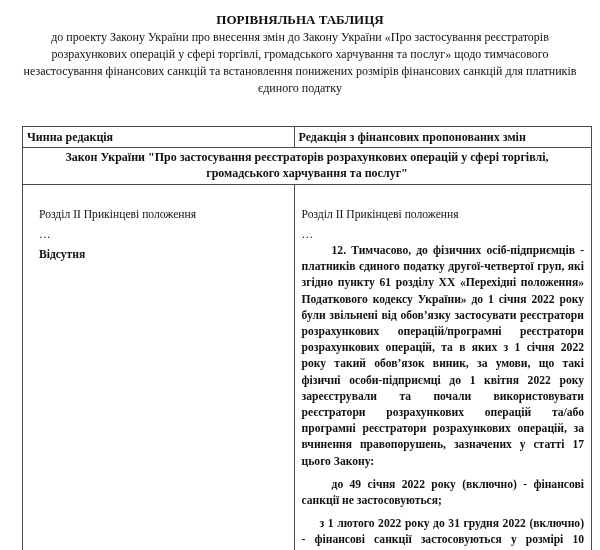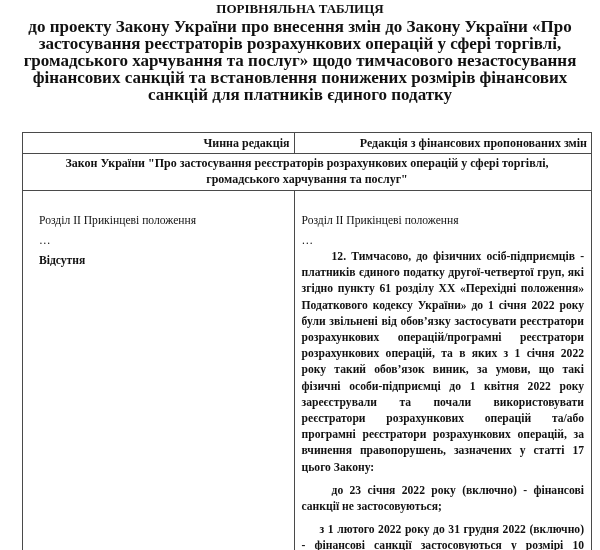--- a/index.html
+++ b/index.html
@@ -9,50 +9,50 @@
     font-family: "Liberation Serif", "DejaVu Serif", serif;
     color: #111111;
     overflow: hidden;
   }
   .page {
     position: relative;
     width: 600px;
   }
 
   
-  .doc-header { }
+  .doc-header { padding-top: 11px; }
   .doc-title {
     text-align: center;
     font-weight: bold;
     font-size: 13px;
     line-height: 17px;
   }
   .doc-subtitle {
     margin: 1px 17px 0 17px;
     text-align: center;
-    font-weight: bold;
-    font-size: 17px;
+    font-weight: normal;
+    font-size: 12px;
     line-height: 17px;
   }
 
   
   .cmp-table {
     margin: 29px 8px 0 22px;
     width: 570px;
     border: 1px solid #4a4a4a;
   }
   .row { display: flex; }
   .row + .row { border-top: 1px solid #4a4a4a; }
   .cell { min-width: 0; }
   .cell.c1 { width: 272px; border-right: 1px solid #4a4a4a; }
   .cell.c2 { width: 297px; }
   .th {
     font-weight: bold;
     font-size: 12px;
-    text-align: right;
+    text-align: left;
     padding: 3px 4px 2px 4px;
     line-height: 15px;
   }
   .law-row {
     display: block;
     font-weight: bold;
     font-size: 12px;
     text-align: center;
     padding: 2px 30px 3px 30px;
     line-height: 15.5px;
@@ -94,19 +94,19 @@
       <div class="cell c1 body-cell">
         <div class="section-line">Розділ ІІ Прикінцеві положення</div>
         <div class="ellipsis-line">…</div>
         <div class="absent-line">Відсутня</div>
       </div>
 
       <div class="cell c2 body-cell">
         <div class="section-line">Розділ ІІ Прикінцеві положення</div>
         <div class="ellipsis-line">…</div>
         <div class="para para-main">12. Тимчасово, до фізичних осіб-підприємців - платників єдиного податку другої-четвертої груп, які згідно пункту 61 розділу ХХ «Перехідні положення» Податкового кодексу України» до 1 січня 2022 року були звільнені від обов’язку застосувати реєстратори розрахункових операцій/програмні реєстратори розрахункових операцій, та в яких з 1 січня 2022 року такий обов’язок виник, за умови, що такі фізичні особи-підприємці до 1 квітня 2022 року зареєстрували та почали використовувати реєстратори розрахункових операцій та/або програмні реєстратори розрахункових операцій, за вчинення правопорушень, зазначених у статті 17 цього Закону:</div>
-        <div class="para para-sub1">до 23 січня 2022 року (включно) - фінансові санкції не застосовуються;</div>
+        <div class="para para-sub1">до 49 січня 2022 року (включно) - фінансові санкції не застосовуються;</div>
         <div class="para para-sub2">з 1 лютого 2022 року до 31 грудня 2022 (включно) - фінансові санкції застосовуються у розмірі 10 відсотків</div>
       </div>
     </div>
   </div>
 
 </div>
 
 </body></html>

